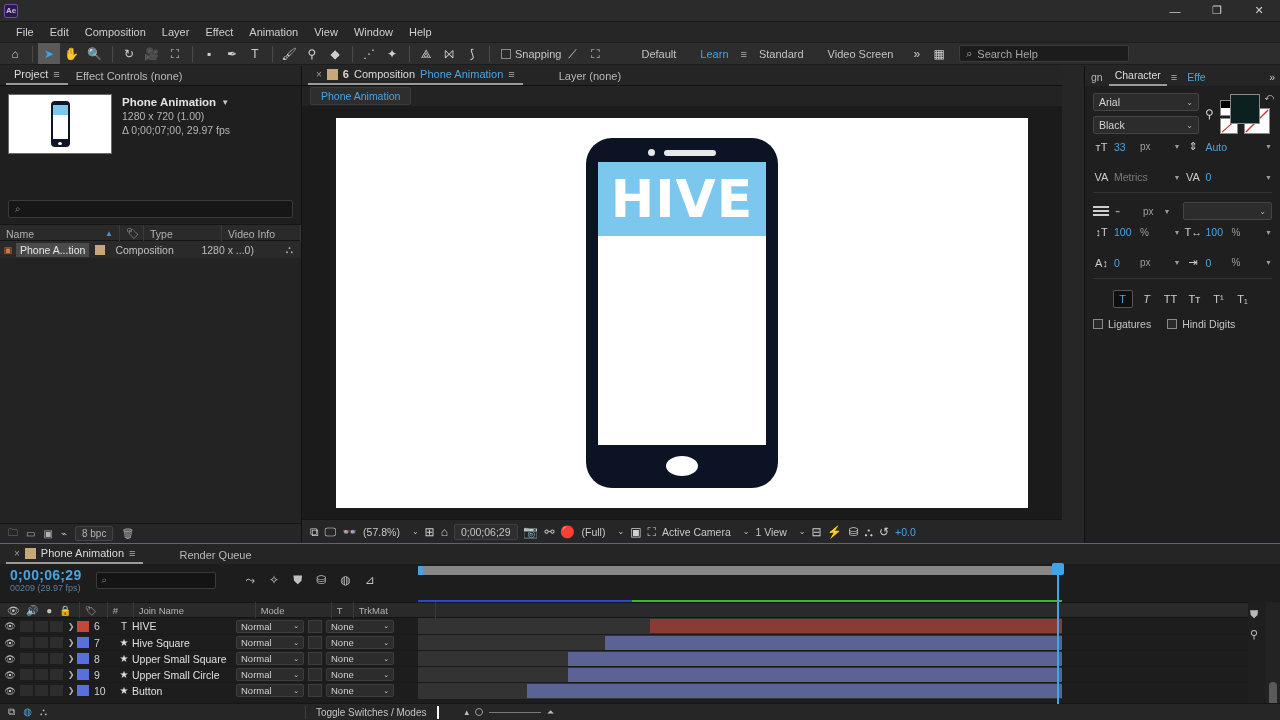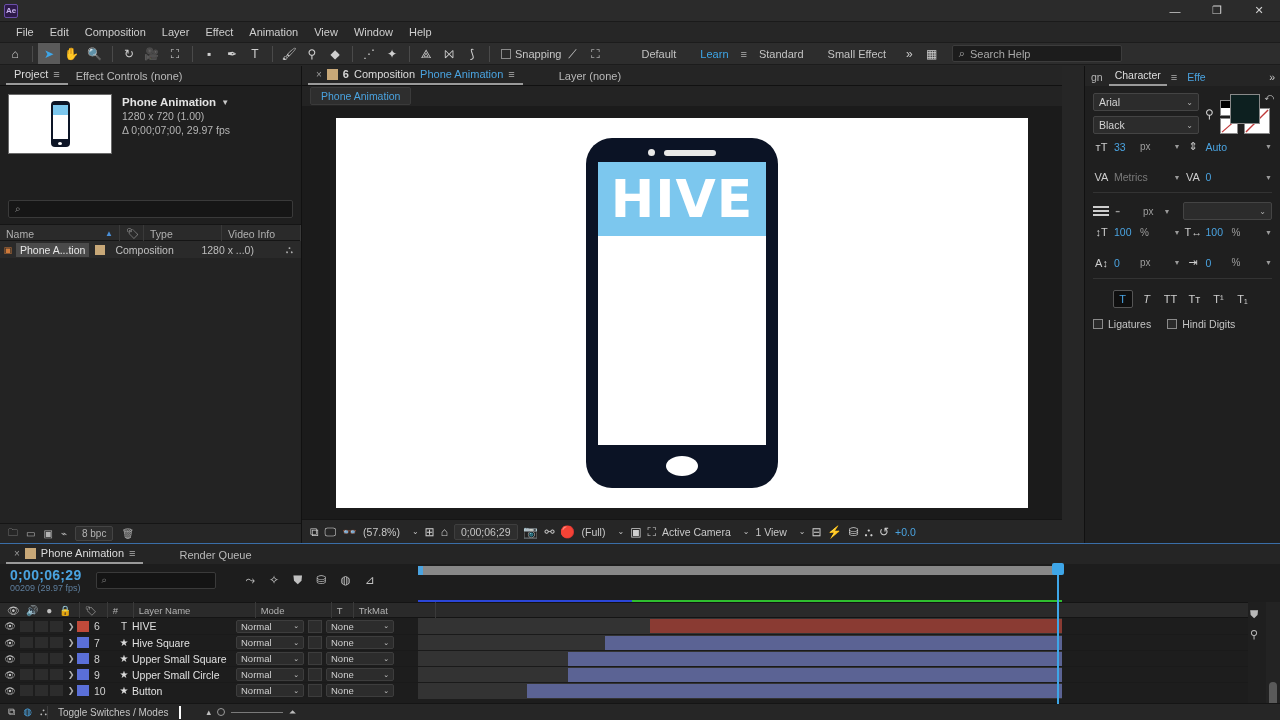--- a/index.html
+++ b/index.html
@@ -279,21 +279,21 @@
   .playhead-grip {
     position: absolute; top: -3px; left: -5px; width: 12px; height: 12px; background: #3ea6e8;
     border-radius: 2px;
   }
   .tl-footer {
     position: absolute; bottom: 0; left: 0; width: 1280px; height: 17px; background: #262626;
     display: flex; align-items: center; border-top: 1px solid #151515;
   }
   .tf-icons { display: flex; gap: 8px; padding-left: 8px; font-size: 10px; color: #bdbdbd; }
   .toggle-sw {
-    font-size: 10px; color: #c4c4c4; border-left: 1px solid #3d3d3d;
+    margin-left: 258px; font-size: 10px; color: #c4c4c4; border-left: 1px solid #3d3d3d;
     border-right: 2px solid #ffffff; padding: 1px 10px;
   }
   .zoom-slider { display: flex; align-items: center; gap: 6px; margin-left: 26px; color: #bdbdbd; font-size: 9px; }
   .zs-line { width: 52px; height: 1px; background: #7a7a7a; }
   .zs-knob { width: 8px; height: 8px; border: 1px solid #9a9a9a; border-radius: 50%; }
   .green-bar { position: absolute; left: 418px; top: 56px; height: 2px; background: #2fbf2f; }
   .blue-bar { position: absolute; top: 56px; height: 2px; background: #2b46d8; }
   .scroll-right { position: absolute; right: 0; top: 58px; width: 14px; height: 102px; background: #232323; }
   .scroll-thumb { position: absolute; right: 3px; top: 80px; width: 8px; height: 38px; background: #5a5a5a; border-radius: 4px; }
   .right-strip { position: absolute; right: 14px; top: 58px; width: 18px; height: 102px; background: #1f1f1f; }
@@ -355,21 +355,21 @@
       <span>Snapping</span>
     </div>
     <div class="tool">⟋</div>
     <div class="tool">⛶</div>
 
     <div class="ws-tabs">
       <div class="ws-tab">Default</div>
       <div class="ws-tab learn">Learn</div>
       <div class="hamb">≡</div>
       <div class="ws-tab">Standard</div>
-      <div class="ws-tab">Small Effect</div>
+      <div class="ws-tab">Video Screen</div>
       <div class="ws-more">»</div>
       <div class="tool">▦</div>
       <div class="search-help">
         <span>⌕</span>
         <span>Search Help</span>
       </div>
     </div>
   </div>
 
   <div class="main">
@@ -673,21 +673,21 @@
 
     <div class="layer-head">
       <span class="lh-icons">
         <span>👁</span>
         <span>🔊</span>
         <span>●</span>
         <span>🔒</span>
       </span>
       <span class="lh-cell" style="width:28px">🏷</span>
       <span class="lh-cell" style="width:26px">#</span>
-      <span class="lh-cell" style="width:122px">Layer Name</span>
+      <span class="lh-cell" style="width:122px">Join Name</span>
       <span class="lh-cell" style="width:76px">Mode</span>
       <span class="lh-cell" style="width:22px">T</span>
       <span class="lh-cell" style="width:82px">TrkMat</span>
       <span class="lh-cell" style="flex:1"></span>
     </div>
 
     <div class="rows-area">
 
       <div class="lrow">
         <span class="eye">👁</span>

